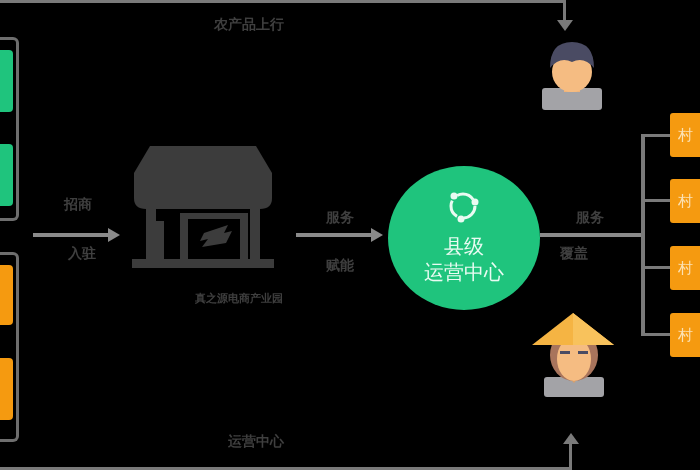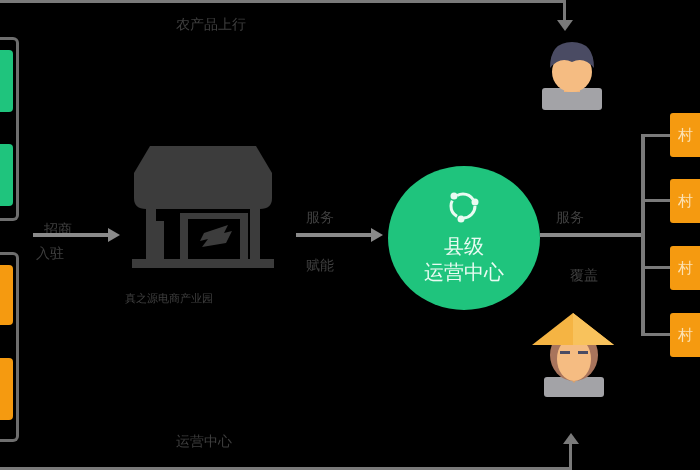--- a/index.html
+++ b/index.html
@@ -1,21 +1,21 @@
 <!DOCTYPE html>
 <html><head>
 <meta charset="utf-8">
 <style>
   html, body { margin:0; padding:0; background:#000; }
   body { width:700px; height:470px; position:relative; overflow:hidden;
          font-family:"DejaVu Sans", sans-serif; }
   .abs { position:absolute; }
   .line { position:absolute; background:#7a7a7a; }
-  .label { position:absolute; color:#3f3f3f; font-size:14px; font-weight:normal;
-           line-height:18px; text-align:left; white-space:nowrap; }
+  .label { position:absolute; color:#3f3f3f; font-size:14px; font-weight:bold;
+           line-height:18px; text-align:right; white-space:nowrap; }
   .bracket { position:absolute; border:3px solid #6e6e6e; border-left:none; border-radius:0 6px 6px 0; }
   .box-green { position:absolute; background:#1fc47d; border-radius:0 4px 4px 0; }
   .box-orange { position:absolute; background:#f59a10; border-radius:0 4px 4px 0; }
   .village { position:absolute; background:#f59a10; left:670px; width:40px; height:44px;
              border-radius:3px 0 0 3px; color:#fbe1b3; font-size:15px; line-height:44px;
              padding-left:8px; box-sizing:border-box; }
   .arrow-line { position:absolute; height:4px; background:#8a8a8a; }
   .arrow-head { position:absolute; width:0; height:0;
                 border-top:7px solid transparent; border-bottom:7px solid transparent;
                 border-left:12px solid #8a8a8a; }
@@ -37,24 +37,24 @@
 <div class="label" style="left:176px;top:432px;width:108px;">运营中心</div>
 
 <div class="bracket" style="left:0;top:37px;width:16px;height:178px;"></div>
 <div class="box-green" style="left:0;top:50px;width:13px;height:62px;"><span></span></div>
 <div class="box-green" style="left:0;top:144px;width:13px;height:62px;"><span></span></div>
 
 <div class="bracket" style="left:0;top:252px;width:16px;height:184px;"></div>
 <div class="box-orange" style="left:0;top:265px;width:13px;height:60px;"><span></span></div>
 <div class="box-orange" style="left:0;top:358px;width:13px;height:62px;"><span></span></div>
 
-<div class="label" style="left:44px;top:220px;width:48px;">招商</div>
+<div class="label" style="left:44px;top:195px;width:48px;">招商</div>
 <div class="arrow-line" style="left:33px;top:233px;width:76px;"></div>
 <div class="arrow-head" style="left:108px;top:228px;"></div>
-<div class="label" style="left:36px;top:244px;width:48px;">入驻</div>
+<div class="label" style="left:48px;top:244px;width:48px;">入驻</div>
 
 <div class="abs" style="left:130px;top:143px;width:146px;height:130px;">
   <svg width="146" height="130" viewBox="0 0 146 130">
     <path d="M20 3 H126 L142 30 V55 Q142 66 130 66 H16 Q4 66 4 55 V30 Z" fill="#3c3c3c"></path>
     <rect x="16" y="66" width="10" height="56" fill="#3c3c3c"></rect>
     <rect x="120" y="66" width="10" height="56" fill="#3c3c3c"></rect>
     <rect x="26" y="78" width="8" height="38" fill="#3c3c3c"></rect>
     <rect x="50" y="70" width="68" height="6" fill="#3c3c3c"></rect>
     <rect x="50" y="70" width="8" height="46" fill="#3c3c3c"></rect>
     <rect x="110" y="70" width="8" height="46" fill="#3c3c3c"></rect>
@@ -77,21 +77,21 @@
       <circle cx="30" cy="14" r="3.5" fill="#e9fbf2"></circle>
       <circle cx="16" cy="31" r="3.5" fill="#e9fbf2"></circle>
     </svg>
   </div>
   <div class="t" style="position:absolute;left:0;right:0;top:94px;">运营中心</div>
   <div class="t" style="position:absolute;left:0;right:0;top:68px;">县级</div>
 </div>
 
 <div class="label" style="left:556px;top:208px;width:48px;">服务</div>
 <div class="arrow-line" style="left:540px;top:233px;width:102px;height:4px;"></div>
-<div class="label" style="left:570px;top:244px;width:48px;margin-top:22px;">覆盖</div>
+<div class="label" style="left:540px;top:244px;width:48px;">覆盖</div>
 <div class="line" style="left:641px;top:135px;width:4px;height:200px;border-radius:3px;"></div>
 <div class="line" style="left:641px;top:134px;width:30px;height:3px;"></div>
 <div class="line" style="left:641px;top:199px;width:30px;height:3px;"></div>
 <div class="line" style="left:641px;top:266px;width:30px;height:3px;"></div>
 <div class="line" style="left:641px;top:333px;width:30px;height:3px;"></div>
 
 <div class="village" style="top:113px;">村</div>
 <div class="village" style="top:179px;">村</div>
 <div class="village" style="top:246px;">村</div>
 <div class="village" style="top:313px;">村</div>

